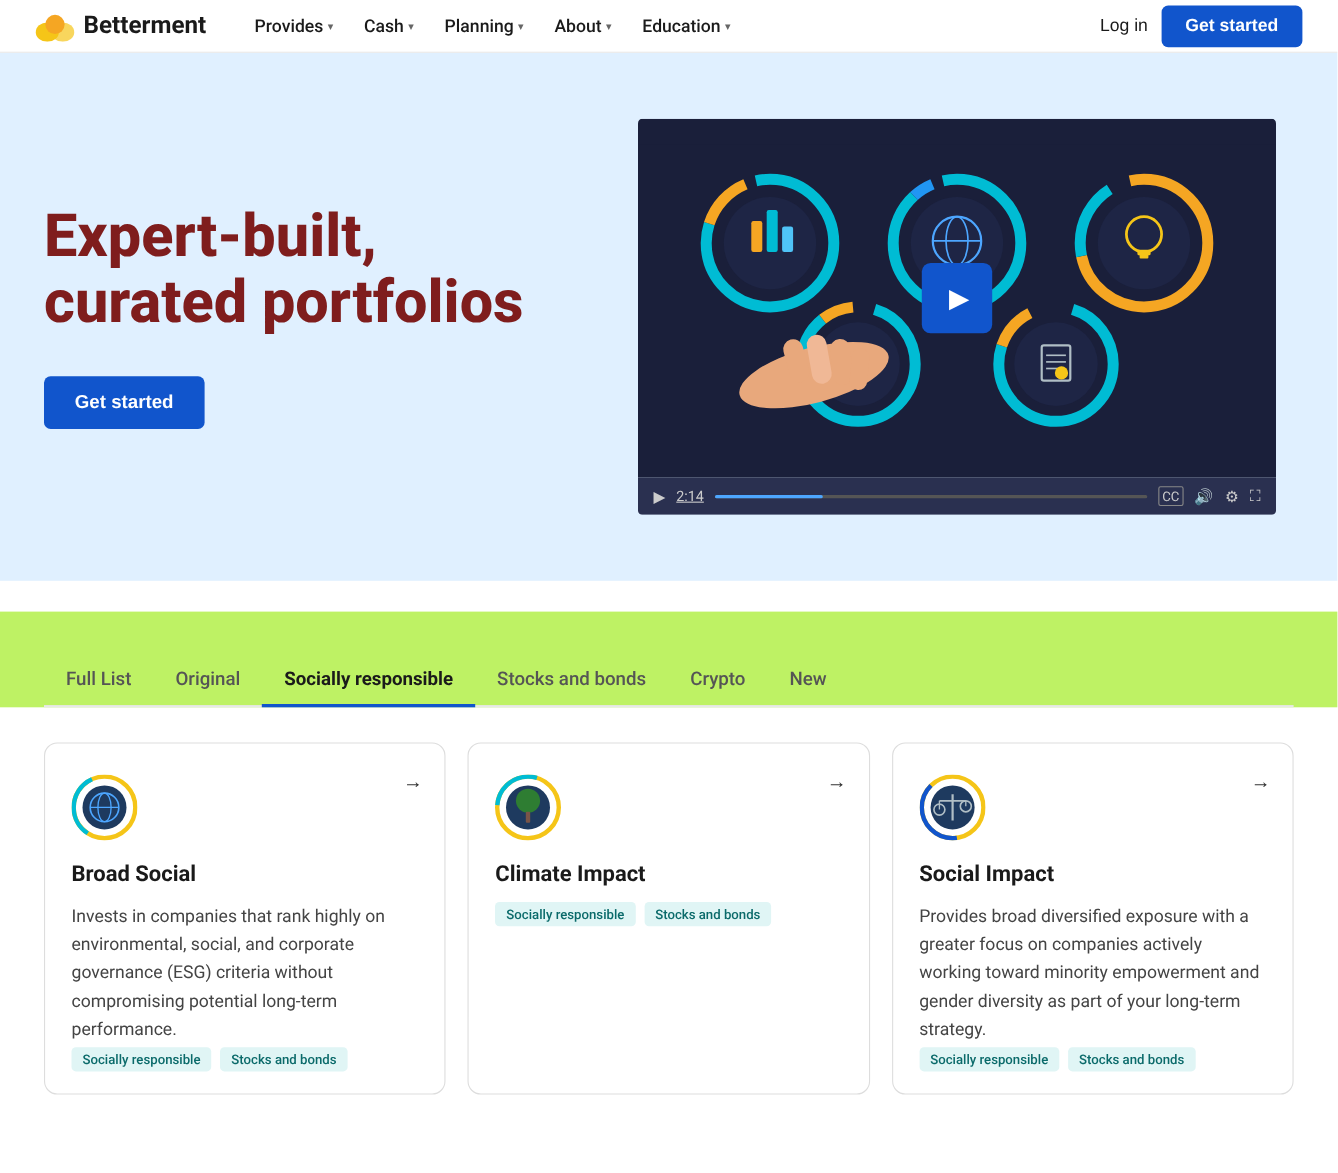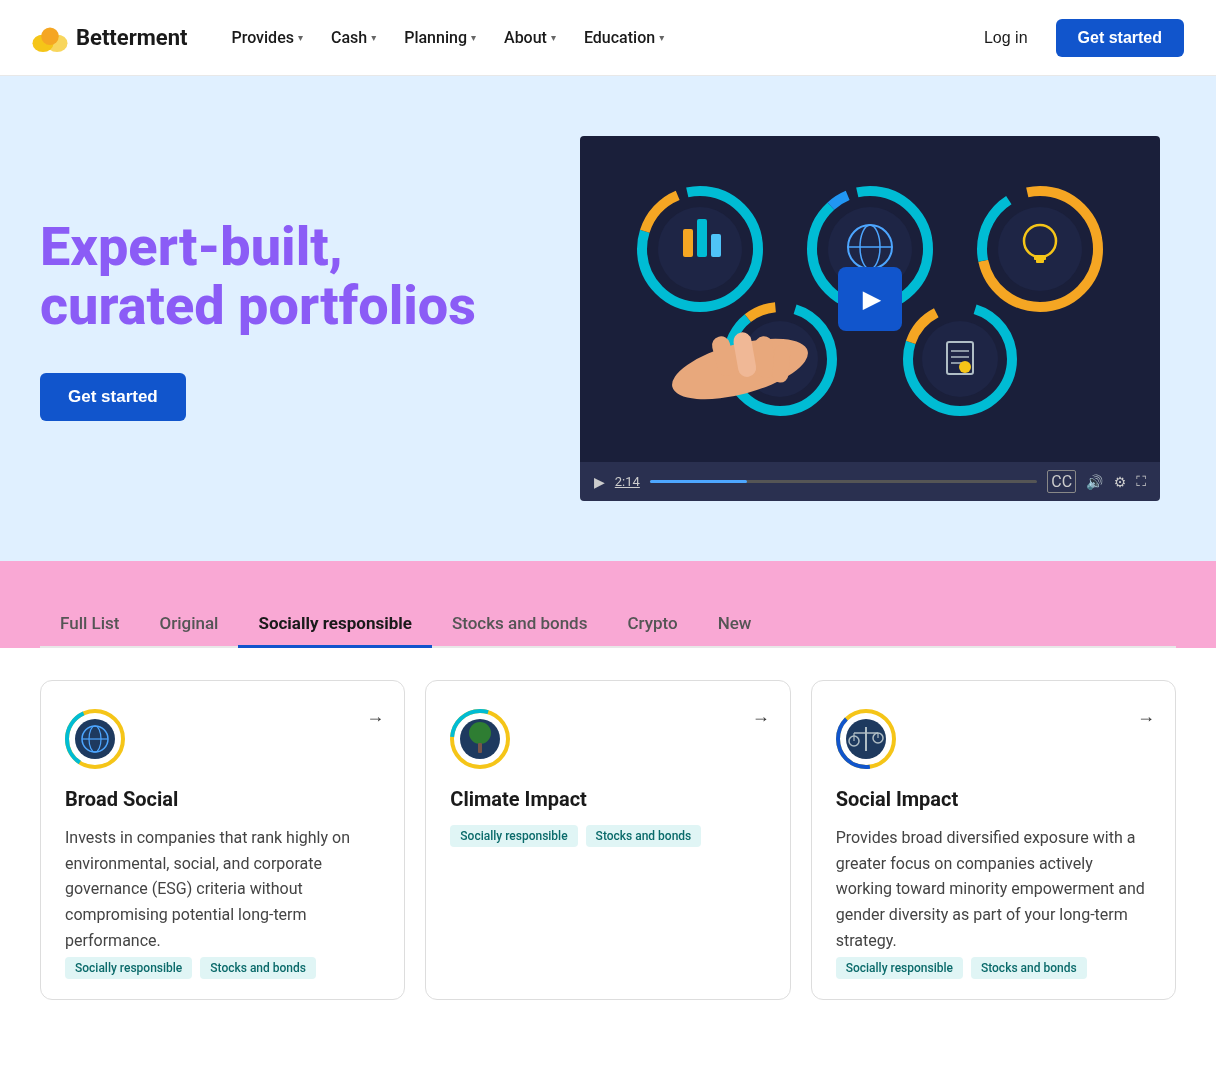--- a/index.html
+++ b/index.html
@@ -1,46 +1,46 @@
 <!DOCTYPE html>
 <html><head>
   <meta charset="utf-8">
   <style>
     * { box-sizing: border-box; margin: 0; padding: 0; }
     body { font-family: -apple-system, BlinkMacSystemFont, 'Segoe UI', Roboto, sans-serif; background: #fff; color: #1a1a1a; }
 
     
     nav {
-      display: flex; align-items: center; padding: 0 32px; height: 76px;
+      display: flex; align-items: center; padding: 0 32px; height: 48px;
       background: #fff; border-bottom: 1px solid #e8e8e8; position: sticky; top: 0; z-index: 100;
     }
     .nav-logo { display: flex; align-items: center; gap: 8px; margin-right: 32px; text-decoration: none; }
     .nav-logo-icon { width: 36px; height: 28px; }
     .nav-logo-text { font-size: 22px; font-weight: 700; color: #1a1a1a; }
     .nav-links { display: flex; align-items: center; gap: 4px; flex: 1; }
     .nav-link {
       display: flex; align-items: center; gap: 4px; padding: 8px 12px;
       font-size: 16px; font-weight: 500; color: #1a1a1a; cursor: pointer;
       border: none; background: none; text-decoration: none;
     }
     .chevron { font-size: 10px; color: #666; }
-    .nav-actions { display: flex; align-items: center; gap: 16px; }
+    .nav-actions { display: flex; align-items: center; }
     .btn-login { font-size: 16px; font-weight: 500; color: #1a1a1a; background: none; border: none; cursor: pointer; padding: 8px 12px; }
     .btn-get-started {
       background: #1155cc; color: #fff; border: none; border-radius: 6px;
       padding: 10px 22px; font-size: 16px; font-weight: 600; cursor: pointer;
     }
 
     
     .hero {
       background: #e0f0ff; padding: 60px 40px 60px 40px;
       display: flex; align-items: center; gap: 40px; min-height: 480px;
     }
     .hero-content { flex: 1; max-width: 500px; }
-    .hero-title { font-size: 54px; font-weight: 800; line-height: 1.1; margin-bottom: 37px; color: #8b5cf6; }
+    .hero-title { font-size: 54px; font-weight: 800; line-height: 1.1; margin-bottom: 37px; color: #7f1d1d; }
     .hero-subtitle { font-size: 17px; color: #333; line-height: 1.6; margin-bottom: 32px; }
     .btn-hero {
       background: #1155cc; color: #fff; border: none; border-radius: 6px;
       padding: 14px 28px; font-size: 17px; font-weight: 600; cursor: pointer;
     }
     .hero-video { flex: 1; max-width: 580px; border-radius: 4px; overflow: hidden; position: relative; }
     .video-player {
       background: #1a1f3a; width: 100%; aspect-ratio: 16/9; position: relative;
       display: flex; align-items: center; justify-content: center;
     }
@@ -51,21 +51,21 @@
     .video-play-btn::after { content: '▶'; color: #fff; font-size: 24px; margin-left: 4px; }
     .video-controls {
       background: #2a3050; padding: 8px 14px; display: flex; align-items: center; gap: 10px;
       font-size: 13px; color: #ccc;
     }
     .video-progress { flex: 1; height: 3px; background: #555; border-radius: 2px; position: relative; }
     .video-progress-fill { width: 25%; height: 100%; background: #4da6ff; border-radius: 2px; }
     .video-icon { font-size: 14px; cursor: pointer; }
 
     
-    .tabs-section { padding: 40px 40px 0; background: #f9a8d4; }
+    .tabs-section { padding: 40px 40px 0; background: #bef264; margin-top: 28px; }
     .tabs-list { display: flex; gap: 0; border-bottom: 2px solid #e8e8e8; margin-bottom: 32px; }
     .tab-item {
       padding: 12px 20px; font-size: 17px; font-weight: 500; color: #555;
       cursor: pointer; border-bottom: 3px solid transparent; margin-bottom: -2px;
       white-space: nowrap;
     }
     .tab-item.active { color: #1a1a1a; border-bottom: 3px solid #1155cc; font-weight: 700; }
 
     
     .cards-section { padding: 0 40px 40px; background: #fff; }
@@ -186,21 +186,21 @@
       <div style="position:absolute; top:50%; left:50%; transform:translate(-50%,-50%)">
         <div class="video-play-btn"></div>
       </div>
     </div>
     <div class="video-controls">
       <span class="video-icon">▶</span>
       <span style="font-size:13px;color:#ccc;text-decoration:underline;">2:14</span>
       <div class="video-progress">
         <div class="video-progress-fill"></div>
       </div>
-      <span class="video-icon" style="font-size:16px;border:1px solid #888;padding:1px 3px;border-radius:2px;">CC</span>
+      <span class="video-icon" style="font-size:12px;border:1px solid #888;padding:1px 3px;border-radius:2px;">CC</span>
       <span class="video-icon">🔊</span>
       <span class="video-icon">⚙</span>
       <span class="video-icon">⛶</span>
     </div>
   </div>
 </section>
 
 <div class="tabs-section">
   <div class="tabs-list" id="tabs-container">
   <div class="tab-item">Full List</div>

